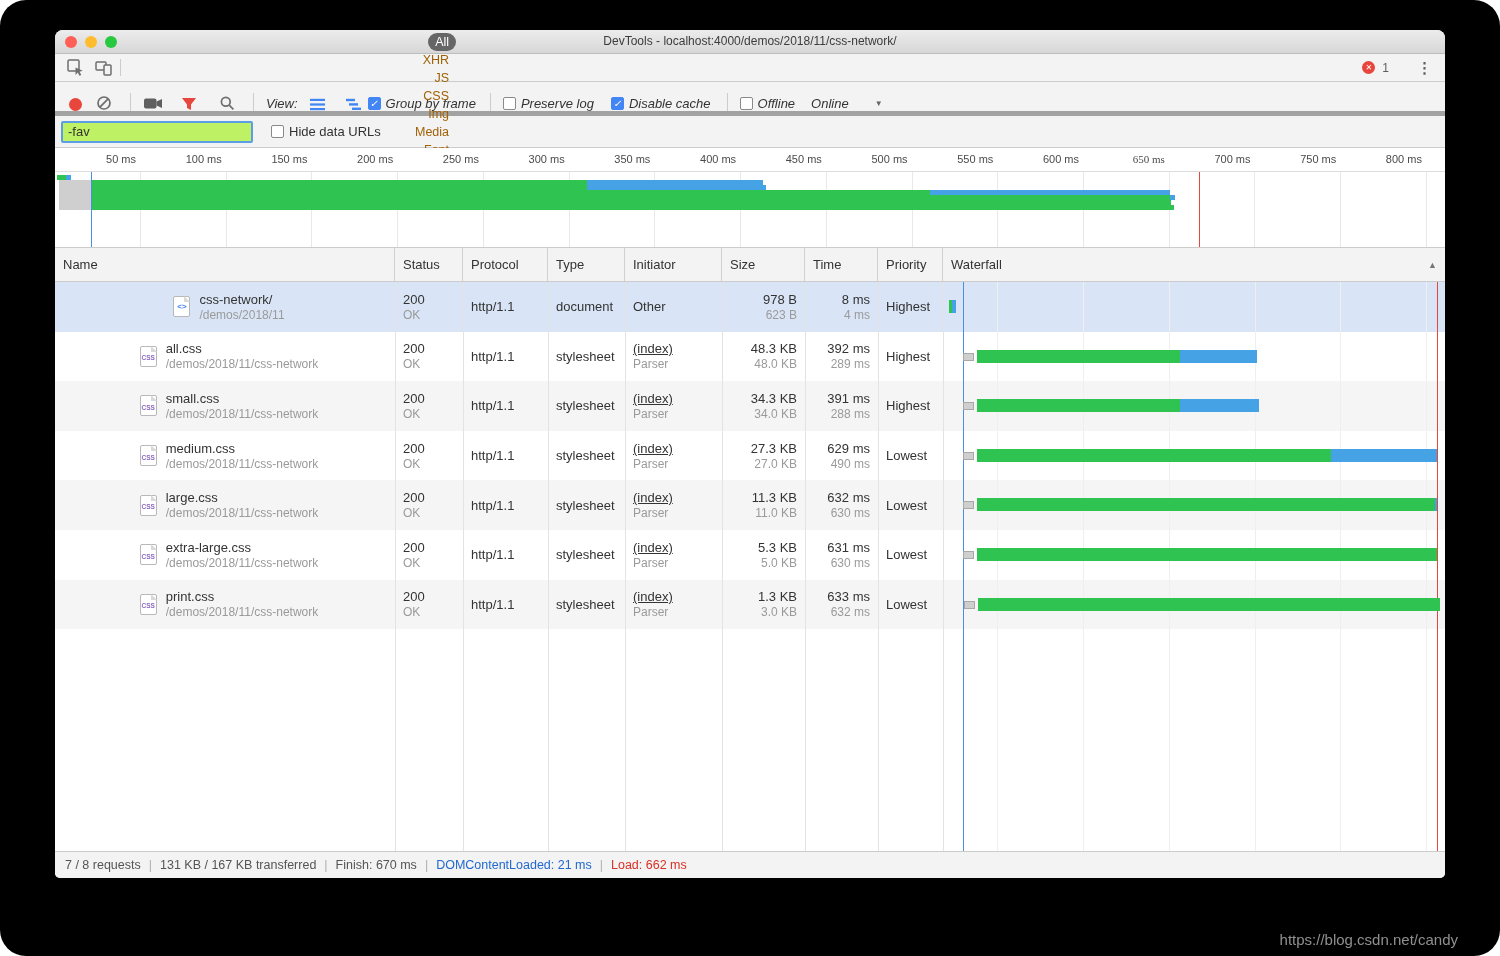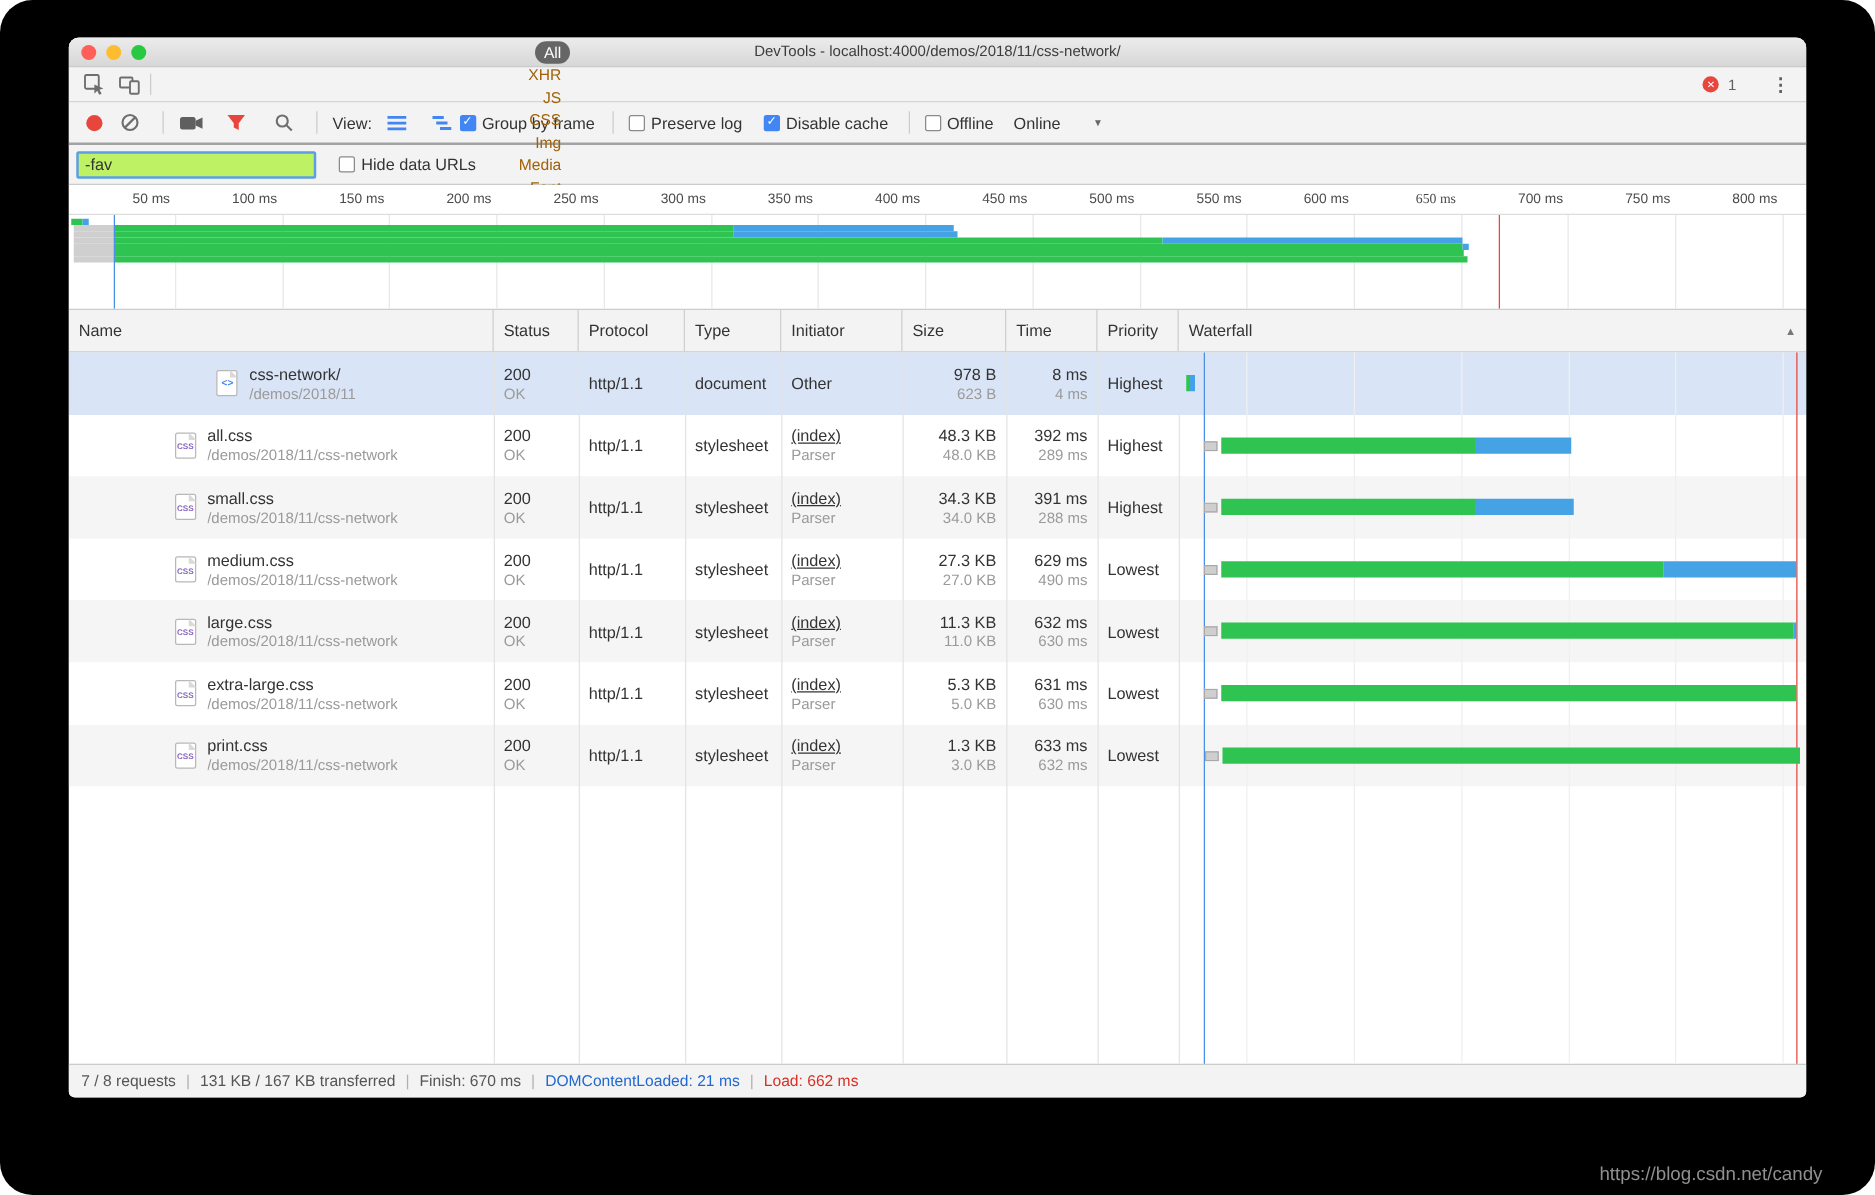--- a/index.html
+++ b/index.html
@@ -25,21 +25,21 @@
   .vsep { width:1px; background:#ccc; margin:5px 3px; }
   .tab-strip { display:flex; margin-left:18px; }
   .tab { font-size:13px; color:#5f5f5f; padding:0 13px; display:flex; align-items:center; white-space:nowrap; }
   .tab.selected { color:#333; box-shadow: inset 0 -2px 0 var(--c-accent); }
   .tab-right { margin-left:auto; display:flex; align-items:center; padding-right:6px; gap:7px; }
   .error-badge { width:13px; height:13px; border-radius:50%; background:var(--c-record); color:#fff; font-size:8px; display:flex; align-items:center; justify-content:center; }
   .error-count { font-size:12px; color:#5f5f5f; }
   .kebab { font-size:15px; color:#5f5f5f; font-weight:bold; padding:0 7px; }
 
   
-  .toolbar { position:absolute; top:52px; left:0; right:0; height:34px; background:#f3f3f3; border-bottom:2px solid #a3a3a3; display:flex; align-items:center; font-size:13px; color:#333; }
+  .toolbar { position:absolute; top:52px; left:0; right:0; height:34px; background:#f3f3f3; border-bottom:5px solid #a3a3a3; display:flex; align-items:flex-end; font-size:13px; color:#333;font-style:italic; }
   .record-dot { width:13px; height:13px; border-radius:50%; background:var(--c-record); flex:none; }
   .tool-sep { width:1px; height:18px; background:#ccc; flex:none; }
   .check-item { display:flex; align-items:center; gap:5px; white-space:nowrap; }
   .checkbox { width:13px; height:13px; border:1px solid #8a8a8a; border-radius:2px; background:#fff; display:inline-flex; align-items:center; justify-content:center; flex:none; }
   .checkbox.checked { background:var(--c-accent); border-color:var(--c-accent); }
   .checkbox.checked::after { content:"✓"; color:#fff; font-size:10px; line-height:1; }
   .throttle { display:flex; align-items:center; gap:26px; }
   .dd-arrow { font-size:8px; color:#666; }
 
   

